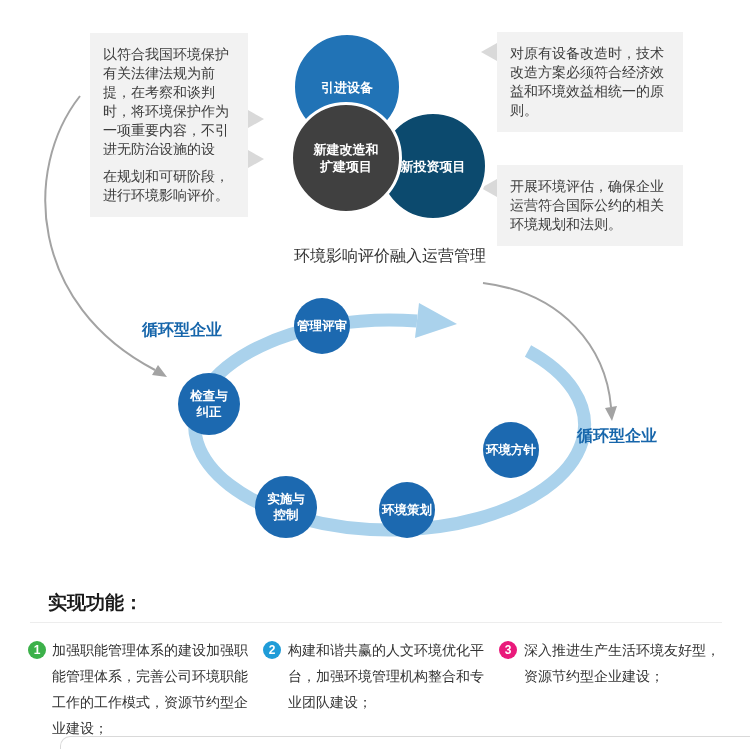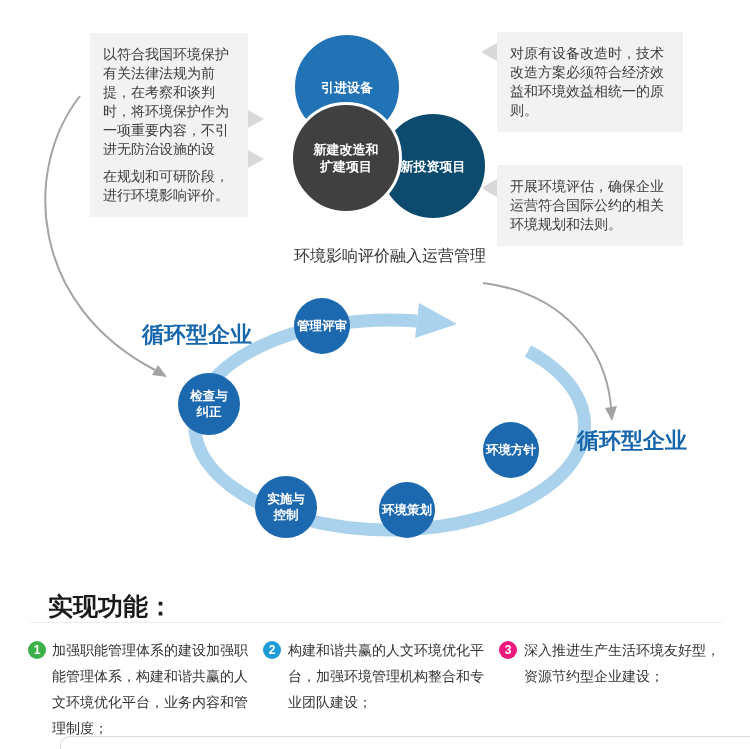--- a/index.html
+++ b/index.html
@@ -40,26 +40,26 @@
   .gray-head { fill:#a3a3a3; }
   .node { position:absolute; border-radius:50%; background:#1c69b0; display:flex;
           align-items:center; justify-content:center; text-align:center; color:#fff;
           font-weight:bold; font-size:12.5px; line-height:16px; white-space:pre-line; z-index:3; }
   .n1 { left:294px; top:298px; width:56px; height:56px; }
   .n2 { left:178px; top:373px; width:62px; height:62px; }
   .n3 { left:255px; top:476px; width:62px; height:62px; }
   .n4 { left:379px; top:482px; width:56px; height:56px; }
   .n5 { left:483px; top:422px; width:56px; height:56px; }
   .n6 { left:358px; top:398px; width:56px; height:56px; }
-  .cycle-label { position:absolute; color:#1766ab; font-size:22px; font-weight:bold; z-index:3; }
+  .cycle-label { position:absolute; color:#1766ab; font-size:16px; font-weight:bold; z-index:3; }
   .cl-left  { left:142px; top:320px; }
   .cl-right { left:577px; top:426px; }
 
   
-  .fn-head { position:absolute; left:48px; top:590px; font-size:25px; font-weight:bold; color:#1a1a1a; }
+  .fn-head { position:absolute; left:48px; top:590px; font-size:19px; font-weight:bold; color:#1a1a1a; }
   .divider { position:absolute; left:30px; top:622px; width:692px; height:1px; background:#ededed; }
   .badge { position:absolute; top:641px; width:18px; height:18px; border-radius:50%;
            color:#fff; font-size:12px; font-weight:bold; display:flex; align-items:center;
            justify-content:center; }
   .b1 { left:28px;  background:#3cb14a; }
   .b2 { left:263px; background:#1f9cd8; }
   .b3 { left:499px; background:#e91a7b; }
   .fn-item { position:absolute; top:637px; font-size:14px; line-height:26px; color:#333; }
   .i1 { left:52px;  width:198px; }
   .i2 { left:288px; width:198px; }
@@ -107,21 +107,21 @@
 纠正</div>
   <div class="node n3">实施与
 控制</div>
   <div class="node n4">环境策划</div>
   <div class="node n5">环境方针</div>
 
   <div class="fn-head">实现功能：</div>
   <div class="divider"></div>
 
   <div class="badge b1">1</div>
-  <div class="fn-item i1">加强职能管理体系的建设加强职能管理体系，构建和谐共赢的人文环境优化平台，业务内容和管理制度；</div>
+  <div class="fn-item i1">加强职能管理体系的建设加强职能管理体系，完善公司环境职能工作的工作模式，资源节约型企业建设；</div>
 
   <div class="badge b2">2</div>
   <div class="fn-item i2">构建和谐共赢的人文环境优化平台，加强环境管理机构整合和专业团队建设；</div>
 
   <div class="badge b3">3</div>
   <div class="fn-item i3">深入推进生产生活环境友好型，资源节约型企业建设；</div>
 
   <div class="bottom-box"></div>
 
 </div>

